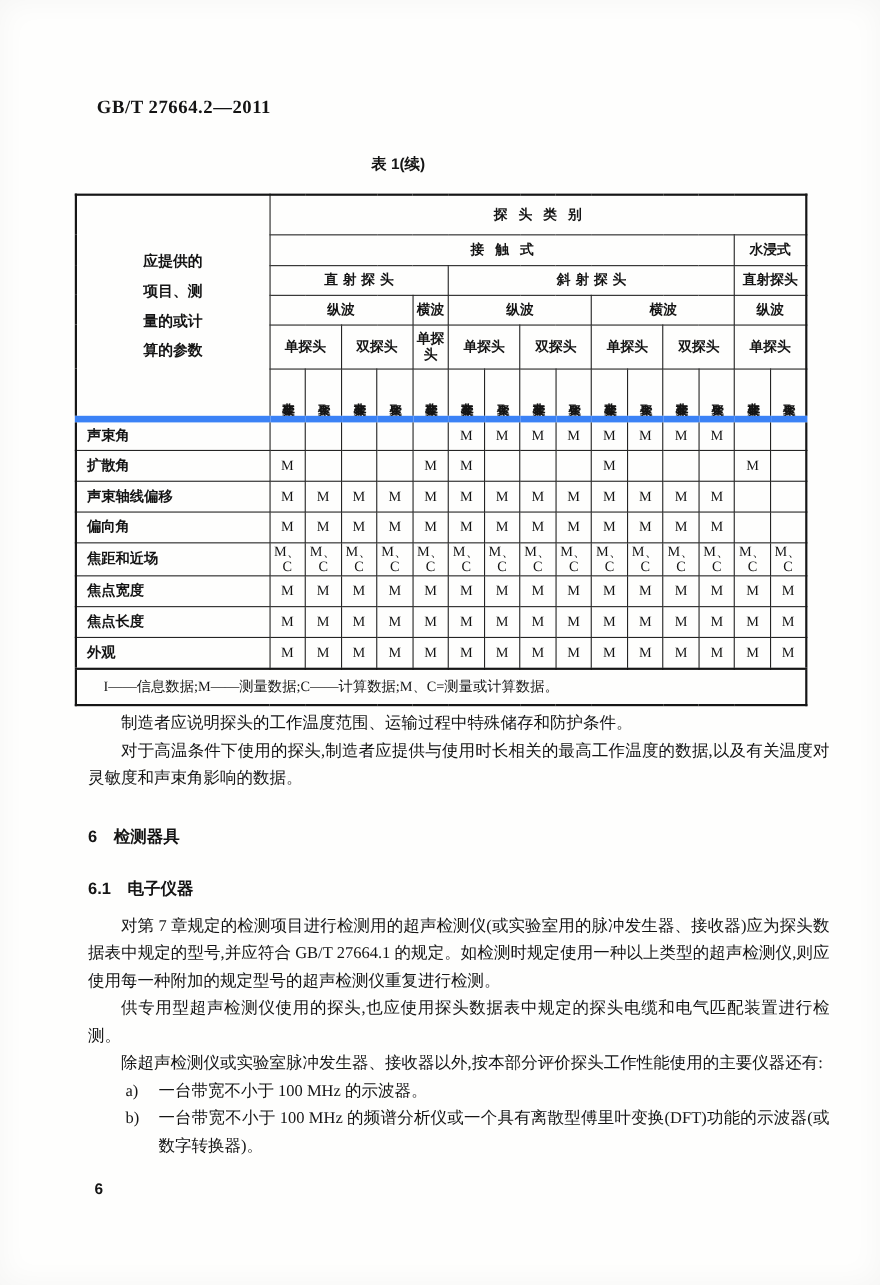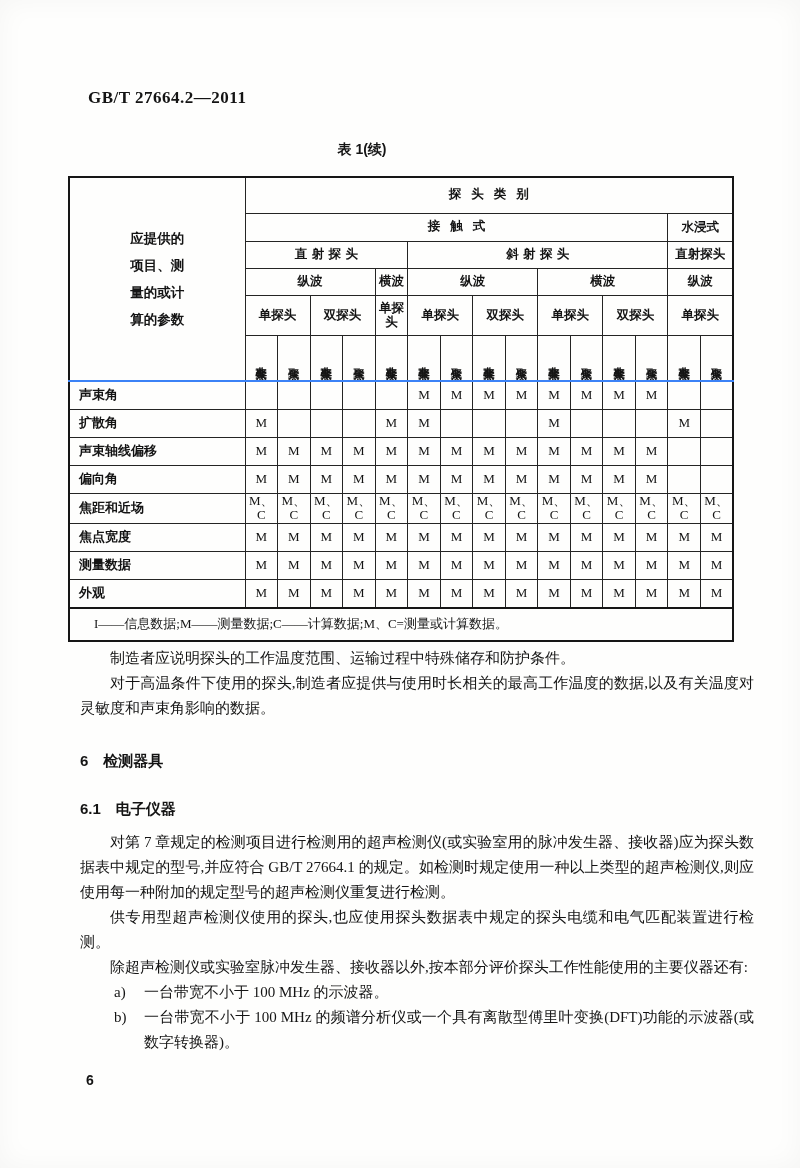--- a/index.html
+++ b/index.html
@@ -49,40 +49,40 @@
   thead tr:nth-child(4){height:27px;}
   thead tr:nth-child(5){height:40px;}
   thead tr:nth-child(6){height:46px;}
   tbody tr{height:28px;}
   tfoot tr{height:33px;}
 
   .hc{
     font-family:"Liberation Sans","DejaVu Sans",sans-serif;
     font-weight:bold;font-size:12.5px;
   }
-  .sp{letter-spacing:.8em;text-indent:.8em;font-family:Liberation Mono, monospace;}
+  .sp{letter-spacing:.8em;text-indent:.8em;}
   .sp2{letter-spacing:.35em;text-indent:.35em;}
   .stub{
     font-family:"Liberation Sans","DejaVu Sans",sans-serif;
     font-weight:bold;font-size:13.5px;
   }
   .stub div{line-height:27px;}
   .vt{
     writing-mode:vertical-rl;text-orientation:upright;
     display:inline-block;line-height:1.05;
     font-family:"Liberation Sans","DejaVu Sans",sans-serif;
     font-weight:bold;font-size:11.5px;letter-spacing:1px;
   }
   td.rowlabel{
     text-align:left;padding-left:9px;
     font-family:"Liberation Sans","DejaVu Sans",sans-serif;
     font-weight:bold;font-size:13px;
   }
   td.cell{font-family:"Liberation Serif","DejaVu Serif",serif;font-size:13px;}
-  tbody tr:first-child td{border-top:2px solid #3b82f6;}
+  tbody tr:first-child td{border-top:6px solid #3b82f6;}
   tfoot td{
     border-top:2px solid #161616;
     text-align:left;padding-left:24px;font-size:13px;
   }
 
   
   .content{
     position:absolute;left:80px;top:646px;width:674px;
     font-size:15px;line-height:25px;text-align:justify;
   }
@@ -296,21 +296,21 @@
             <td class="cell">M</td>
             <td class="cell">M</td>
             <td class="cell">M</td>
             <td class="cell">M</td>
             <td class="cell">M</td>
             <td class="cell">M</td>
             <td class="cell">M</td>
             <td class="cell">M</td>
           </tr>
           <tr>
-            <td class="rowlabel">测量数据</td>
+            <td class="rowlabel">焦点长度</td>
             <td class="cell">M</td>
             <td class="cell">M</td>
             <td class="cell">M</td>
             <td class="cell">M</td>
             <td class="cell">M</td>
             <td class="cell">M</td>
             <td class="cell">M</td>
             <td class="cell">M</td>
             <td class="cell">M</td>
             <td class="cell">M</td>

